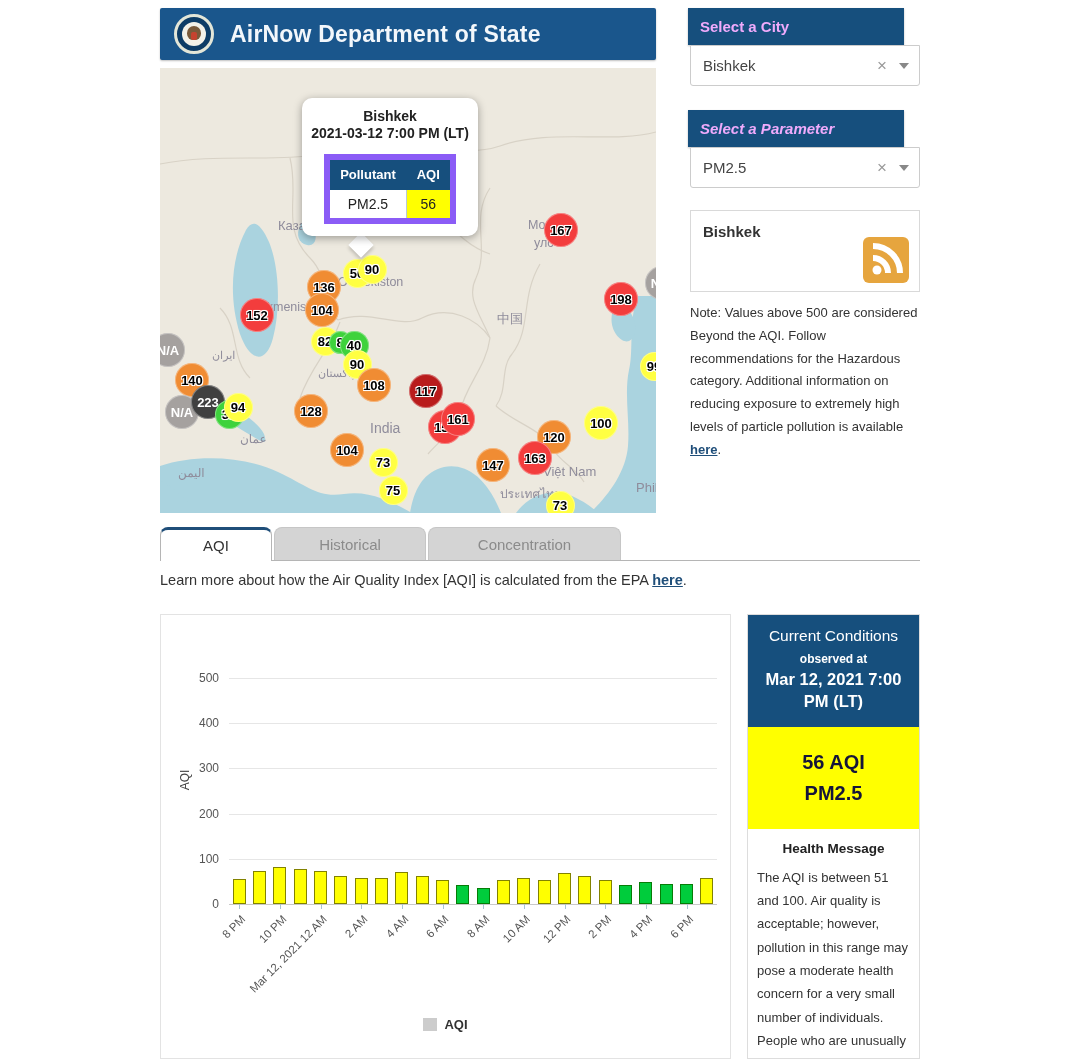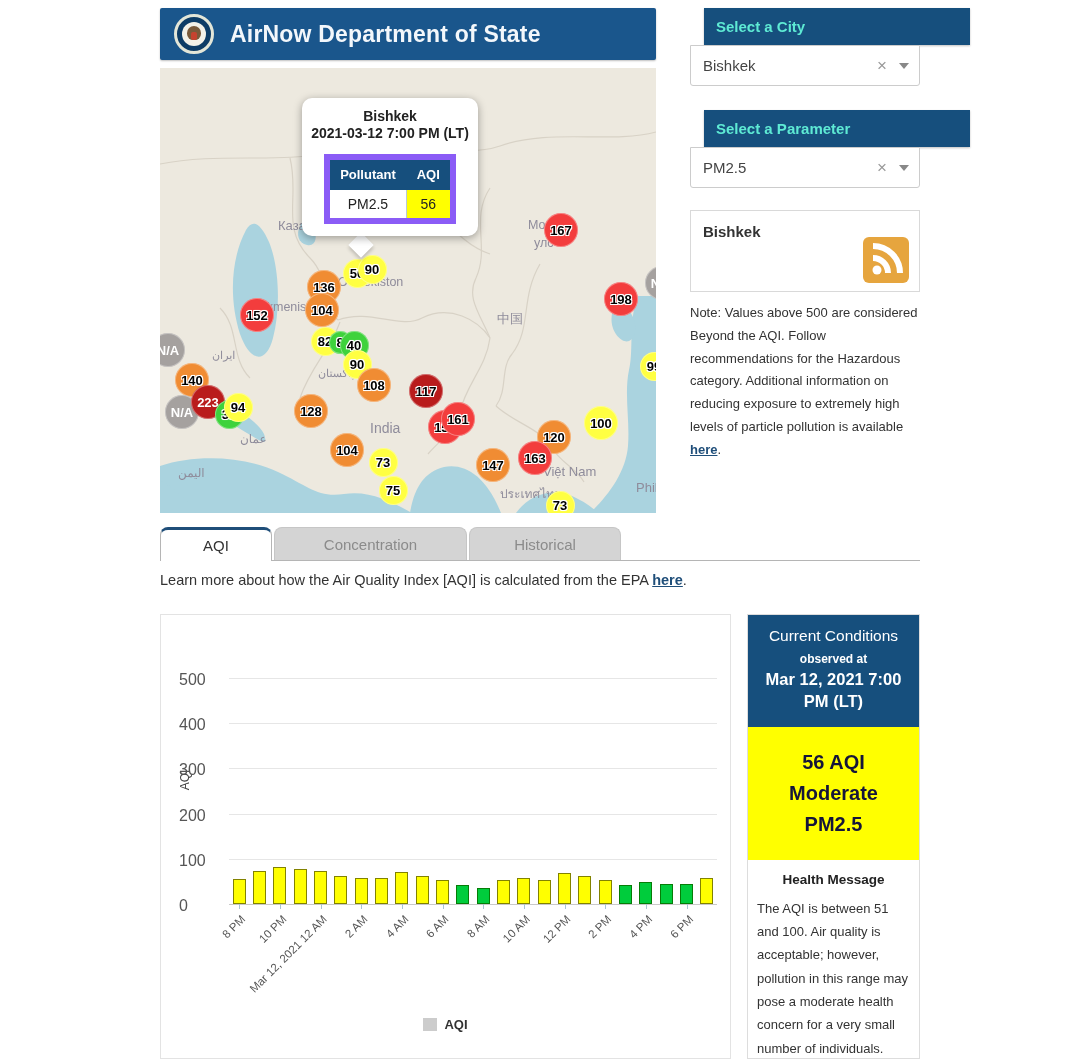--- a/index.html
+++ b/index.html
@@ -39,22 +39,22 @@
     padding:10px 8px 12px 8px; text-align:center;}
   .popup .p-city{ font-weight:bold; font-size:14px; color:#222; }
   .popup .p-dt{ font-weight:bold; font-size:14px; color:#222; line-height:1.3; }
   .popup table{ border-collapse:collapse; margin:12px auto 0 auto; border:6px solid #8b5cf6;}
   .popup th{ background:#164f7d; color:#fff; font-size:13px; padding:7px 10px; border:1px solid #164f7d;}
   .popup td{ font-size:14px; padding:6px 10px; border:1px solid #b9c9d6; color:#222;}
   .popup td.aqi-cell{ background:#ffff00; font-weight:normal;}
   .popup-tail{ position:absolute; left:192px; top:168px; width:18px; height:18px;
     background:#fff; transform:rotate(45deg); z-index:9; box-shadow:2px 2px 4px rgba(0,0,0,.2);}
   
-  .side-head{ position:absolute; left:704px; width:266px; height:37px; background:#164f7d;
-    color:#5eead4; font-weight:bold; font-size:15px; line-height:37px; padding-left:12px;
+  .side-head{ position:absolute; left:688px; width:216px; height:37px; background:#164f7d;
+    color:#f0abfc; font-weight:bold; font-size:15px; line-height:37px; padding-left:12px;
     box-shadow:0 1px 2px rgba(0,0,0,.25);}
   .side-select{ position:absolute; left:690px; width:230px; height:41px; background:#fff;
     border:1px solid #ccc; border-radius:0 0 3px 3px; display:flex; align-items:center;
     padding:0 10px 0 12px; cursor:pointer;}
   .side-select .val{ font-size:15px; color:#444; flex:1; }
   .side-select .clear{ color:#999; font-size:17px; margin-right:12px; cursor:pointer;}
   .side-select .chev{ width:0; height:0; border-left:5px solid transparent;
     border-right:5px solid transparent; border-top:6px solid #888; }
   .rss-card{ position:absolute; left:690px; top:210px; width:230px; height:82px;
     background:#fff; border:1px solid #d9d9d9; }
@@ -72,21 +72,21 @@
     border-top:3px solid #1f4e79; position:relative; }
   .tab.active::after{ content:""; position:absolute; left:0; right:0; bottom:-1px; height:1px; background:#fff;}
   .tab.inactive{ background:#d4d4d4; color:#8b8b8b; border:1px solid #c6c6c6; border-bottom:none;}
   .learn-more{ position:absolute; left:160px; top:572px; width:700px; font-size:14.5px; color:#333;}
   
   .chart-card{ position:absolute; left:160px; top:614px; width:571px; height:445px;
     background:#fff; border:1px solid #e3e3e3; }
   .chart-title{ text-align:center; margin-top:16px; font-size:17px; color:#4d4d4d;}
   .gridline{ position:absolute; left:68px; width:488px; height:1px; background:#e6e6e6;}
   .gridline.zero{ background:#c9c9c9; }
-  .ytick-label{ position:absolute; width:40px; font-size:16px; color:#555;}
+  .ytick-label{ position:absolute; width:40px; text-align:right; font-size:12px; color:#555;}
   .ylabel{ position:absolute; left:14px; top:158px; font-size:12px; color:#444;
     transform:rotate(-90deg); transform-origin:center; }
   .bar{ position:absolute; width:13px; border-style:solid; border-width:1px; }
   .xtick{ position:absolute; width:1px; height:5px; background:#a9c4d4; }
   .xtick-label{ position:absolute; font-size:11.5px; color:#555; white-space:nowrap;
     transform:rotate(-45deg); transform-origin:top right; }
   .legend{ position:absolute; left:0; top:402px; width:100%; display:flex;
     align-items:center; justify-content:center; gap:7px;}
   .legend .swatch{ width:14px; height:13px; }
   .legend .l-text{ font-size:13px; color:#333; font-weight:bold;}
@@ -172,21 +172,21 @@
       <div class="marker" style="width: 29px; height: 29px; left: 197.5px; top: 186.5px; background: rgb(255, 255, 66);">90</div>
       <div class="marker" style="width: 29px; height: 29px; left: 150.5px; top: 258.5px; background: rgb(255, 255, 66);">82</div>
       <div class="marker" style="width: 23px; height: 23px; left: 168.5px; top: 262.5px; background: rgb(62, 210, 60);">8</div>
       <div class="marker" style="width: 29px; height: 29px; left: 179.5px; top: 262.5px; background: rgb(62, 210, 60);">40</div>
       <div class="marker" style="width: 29px; height: 29px; left: 182.5px; top: 281.5px; background: rgb(255, 255, 66);">90</div>
       <div class="marker" style="width: 34px; height: 34px; left: 197px; top: 300px; background: rgb(240, 140, 51);">108</div>
       <div class="marker" style="width: 34px; height: 34px; left: 249px; top: 306px; background: #b91c1c;">117</div>
       <div class="marker light" style="width: 34px; height: 34px; left: -9px; top: 265px; background: rgb(165, 161, 159);">N/A</div>
       <div class="marker" style="width: 34px; height: 34px; left: 15px; top: 295px; background: rgb(240, 140, 51);">140</div>
       <div class="marker light" style="width: 34px; height: 34px; left: 5px; top: 327px; background: rgb(165, 161, 159);">N/A</div>
-      <div class="marker light" style="width: 34px; height: 34px; left: 31px; top: 317px; background: #b91c1c;">223</div>
+      <div class="marker light" style="width: 34px; height: 34px; left: 31px; top: 317px; background: #404040;">223</div>
       <div class="marker" style="width: 29px; height: 29px; left: 54.5px; top: 331.5px; background: rgb(62, 210, 60);">33</div>
       <div class="marker" style="width: 29px; height: 29px; left: 63.5px; top: 324.5px; background: rgb(255, 255, 66);">94</div>
       <div class="marker" style="width: 34px; height: 34px; left: 134px; top: 326px; background: rgb(240, 140, 51);">128</div>
       <div class="marker" style="width: 34px; height: 34px; left: 268px; top: 342px; background: rgb(243, 61, 61);">151</div>
       <div class="marker" style="width: 34px; height: 34px; left: 281px; top: 334px; background: rgb(243, 61, 61);">161</div>
       <div class="marker" style="width: 34px; height: 34px; left: 170px; top: 365px; background: rgb(240, 140, 51);">104</div>
       <div class="marker" style="width: 29px; height: 29px; left: 208.5px; top: 379.5px; background: rgb(255, 255, 66);">73</div>
       <div class="marker" style="width: 29px; height: 29px; left: 218.5px; top: 407.5px; background: rgb(255, 255, 66);">75</div>
       <div class="marker" style="width: 34px; height: 34px; left: 377px; top: 352px; background: rgb(240, 140, 51);">120</div>
       <div class="marker" style="width: 34px; height: 34px; left: 424px; top: 338px; background: rgb(255, 255, 66);">100</div>
@@ -213,43 +213,43 @@
       </table>
   </div>
 </div>
 
 <div class="side-head" style="top:8px;">Select a City</div>
 <div class="side-select" style="top:45px;">
   <span class="val">Bishkek</span>
   <span class="clear">×</span>
   <span class="chev"></span>
 </div>
-<div class="side-head" style="top:110px;">Select a Parameter</div>
+<div class="side-head" style="top:110px;font-style:italic;">Select a Parameter</div>
 <div class="side-select" style="top:147px;">
   <span class="val">PM2.5</span>
   <span class="clear">×</span>
   <span class="chev"></span>
 </div>
 
 <div class="rss-card">
   <div class="rc-title">Bishkek</div>
   <svg width="46" height="46" viewBox="0 0 46 46">
     <rect x="0" y="0" width="46" height="46" rx="6" fill="#e6a53e"></rect>
     <circle cx="14" cy="33" r="4.5" fill="#fff"></circle>
     <path d="M10,21 a15,15 0 0 1 15,15" stroke="#fff" stroke-width="6" fill="none"></path>
     <path d="M10,9 a27,27 0 0 1 27,27" stroke="#fff" stroke-width="6" fill="none"></path>
   </svg>
 </div>
 
 <div class="note"><span>Note: Values above 500 are considered Beyond the AQI. Follow recommendations for the Hazardous category. Additional information on reducing exposure to extremely high levels of particle pollution is available </span><a class="inline-link">here</a><span>.</span></div>
 
 <div class="tabs">
     <div class="tab active" style="width: 112px;">AQI</div>
+    <div class="tab inactive" style="width: 152px;">Historical</div>
     <div class="tab inactive" style="width: 193px;">Concentration</div>
-    <div class="tab inactive" style="width: 152px;">Historical</div>
   </div>
 <div class="learn-more"><span>Learn more about how the Air Quality Index [AQI] is calculated from the EPA </span><a class="inline-link">here</a><span>.</span></div>
 
 <div class="chart-card">
   <div class="ylabel">AQI</div>
   <div>
       <div class="gridline zero" style="top: 289px;"></div>
       <div class="ytick-label" style="left: 18px; top: 282px;">0</div>
       <div class="gridline" style="top: 243.8px;"></div>
       <div class="ytick-label" style="left: 18px; top: 236.8px;">100</div>
@@ -317,20 +317,19 @@
 </div>
 
 <div class="cc-panel">
   <div class="cc-head">
     <div class="t1">Current Conditions</div>
     <div class="t2">observed at</div>
     <div class="t3">Mar 12, 2021 7:00 PM (LT)</div>
   </div>
   <div class="cc-aqi" style="background: rgb(255, 255, 0);">
     <div>56 AQI</div>
-    <div>Moderate</div>
     <div>PM2.5</div>
   </div>
   <div class="cc-health">
     <div class="h-title">Health Message</div>
     <div class="h-text">The AQI is between 51 and 100. Air quality is acceptable; however, pollution in this range may pose a moderate health concern for a very small number of individuals. People who are unusually</div>
   </div>
 </div>
 
 </body></html>

